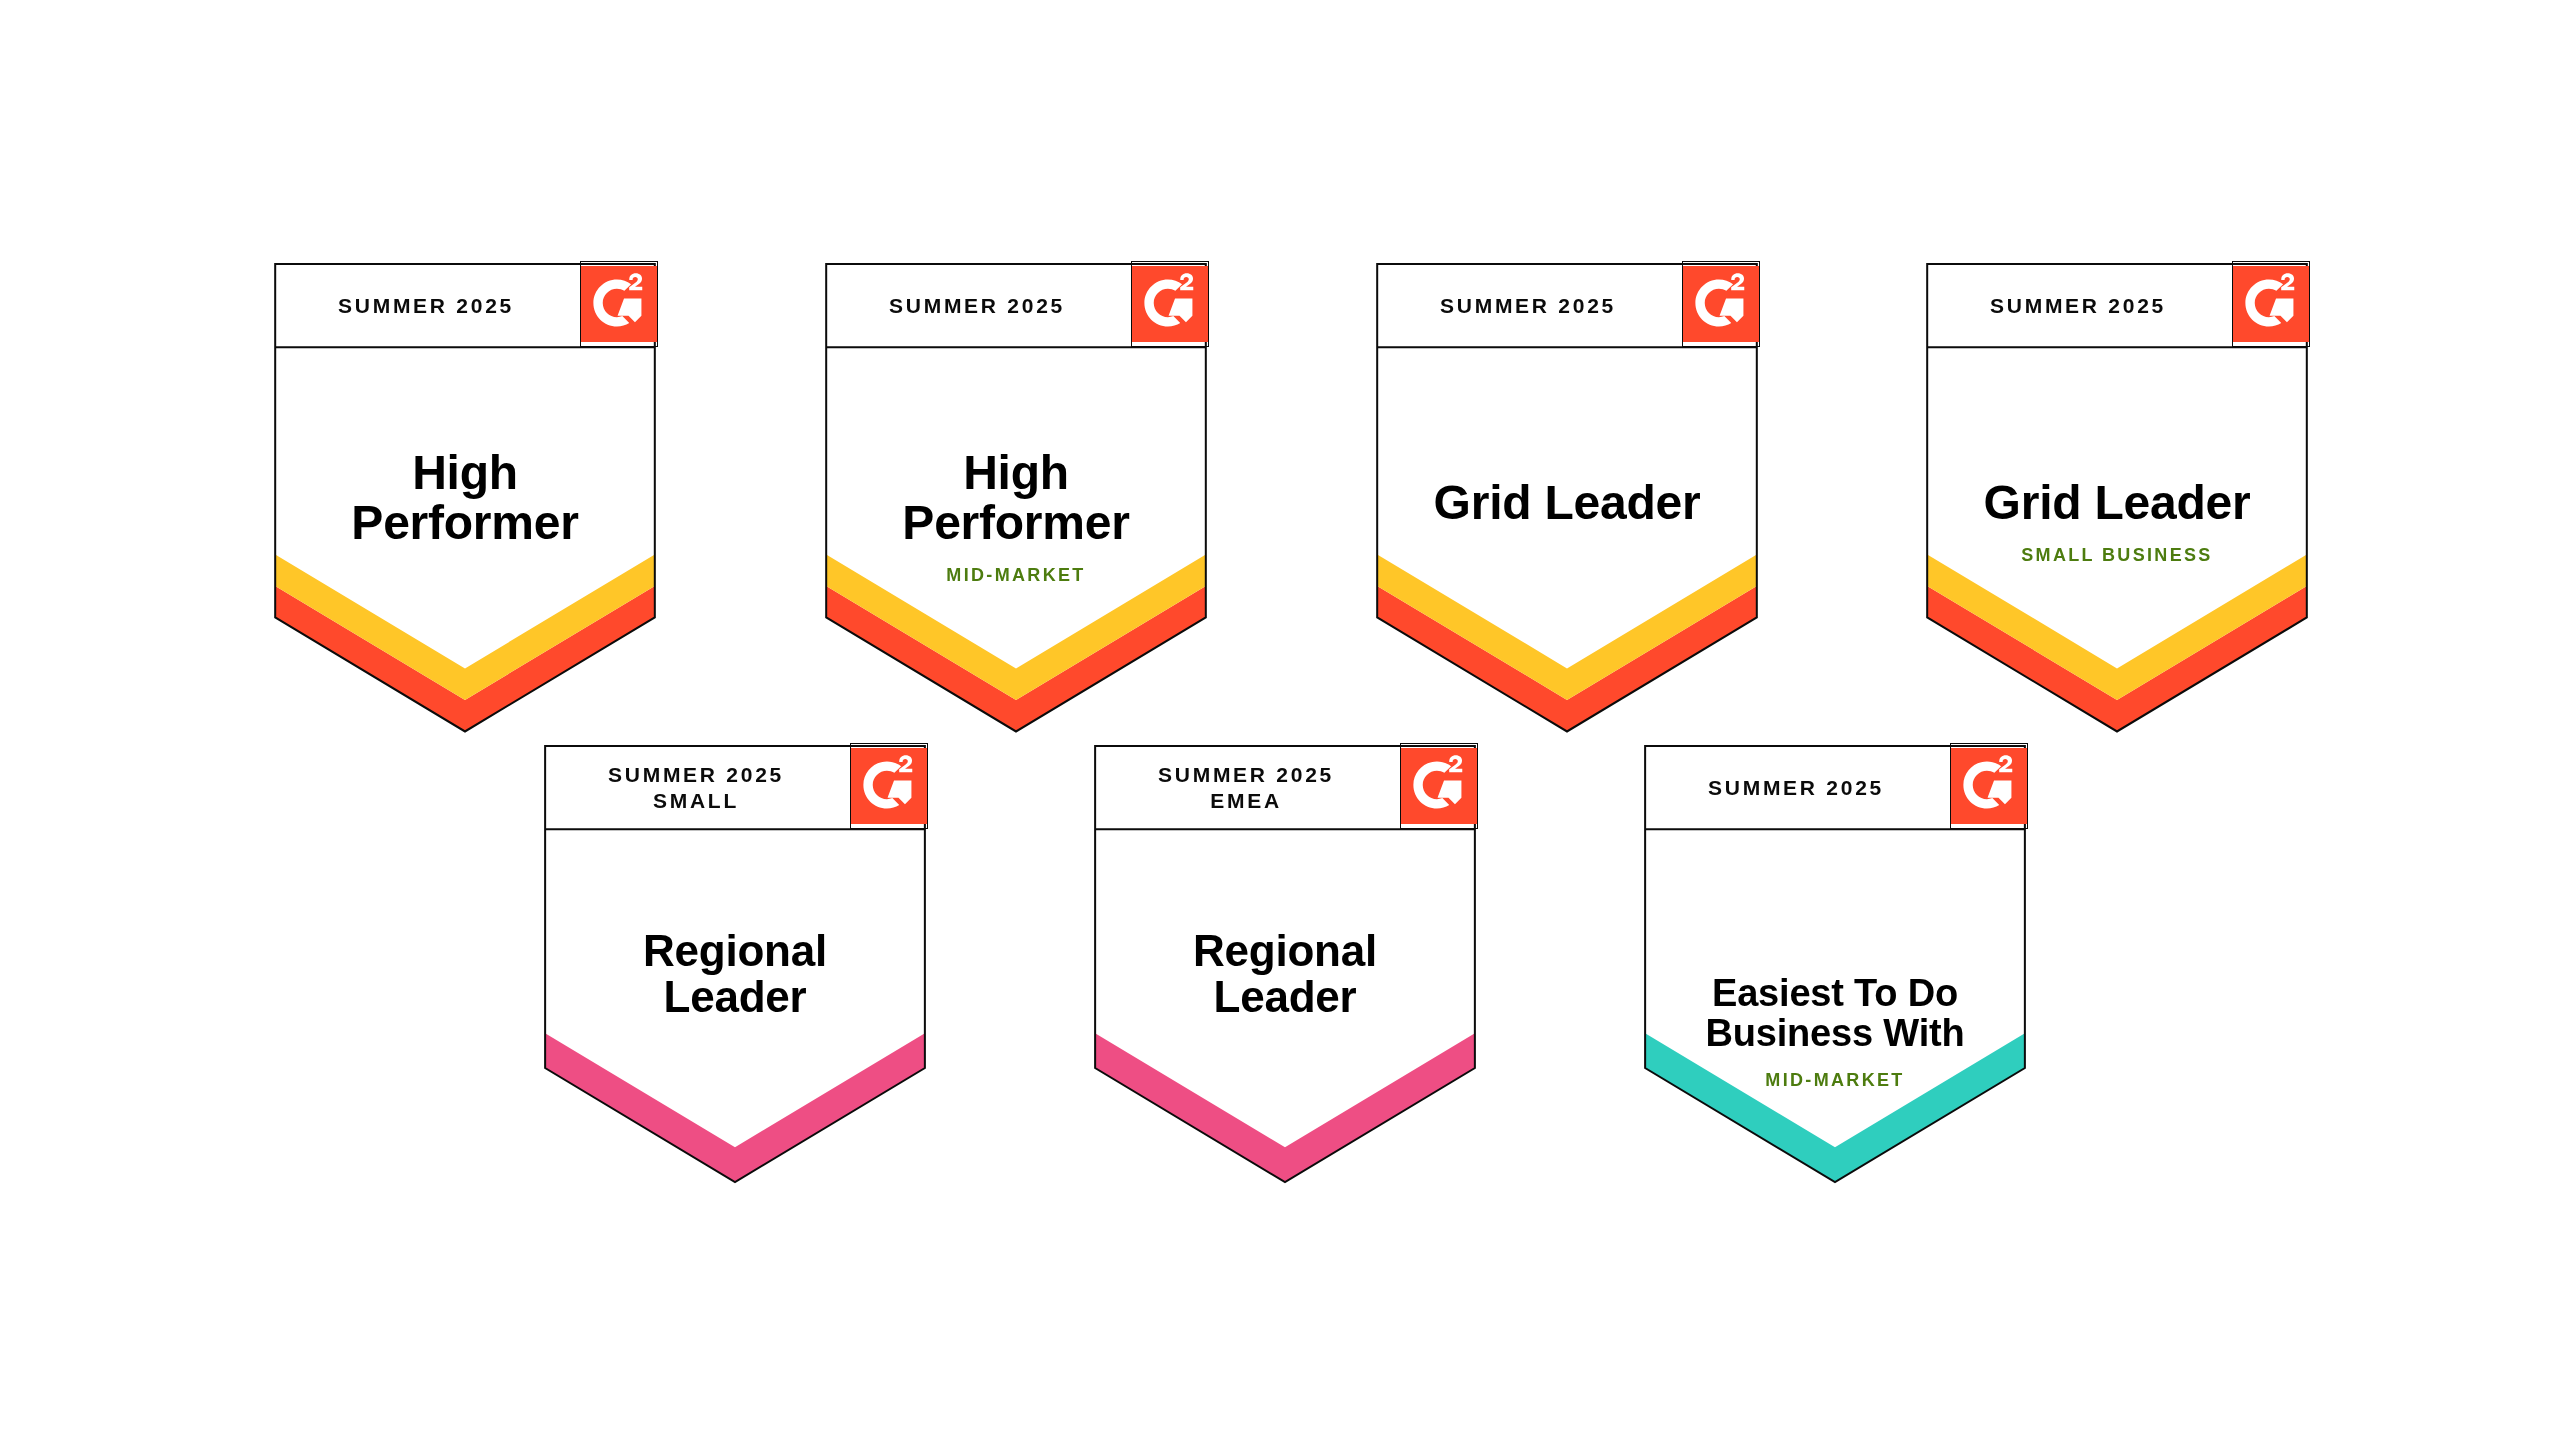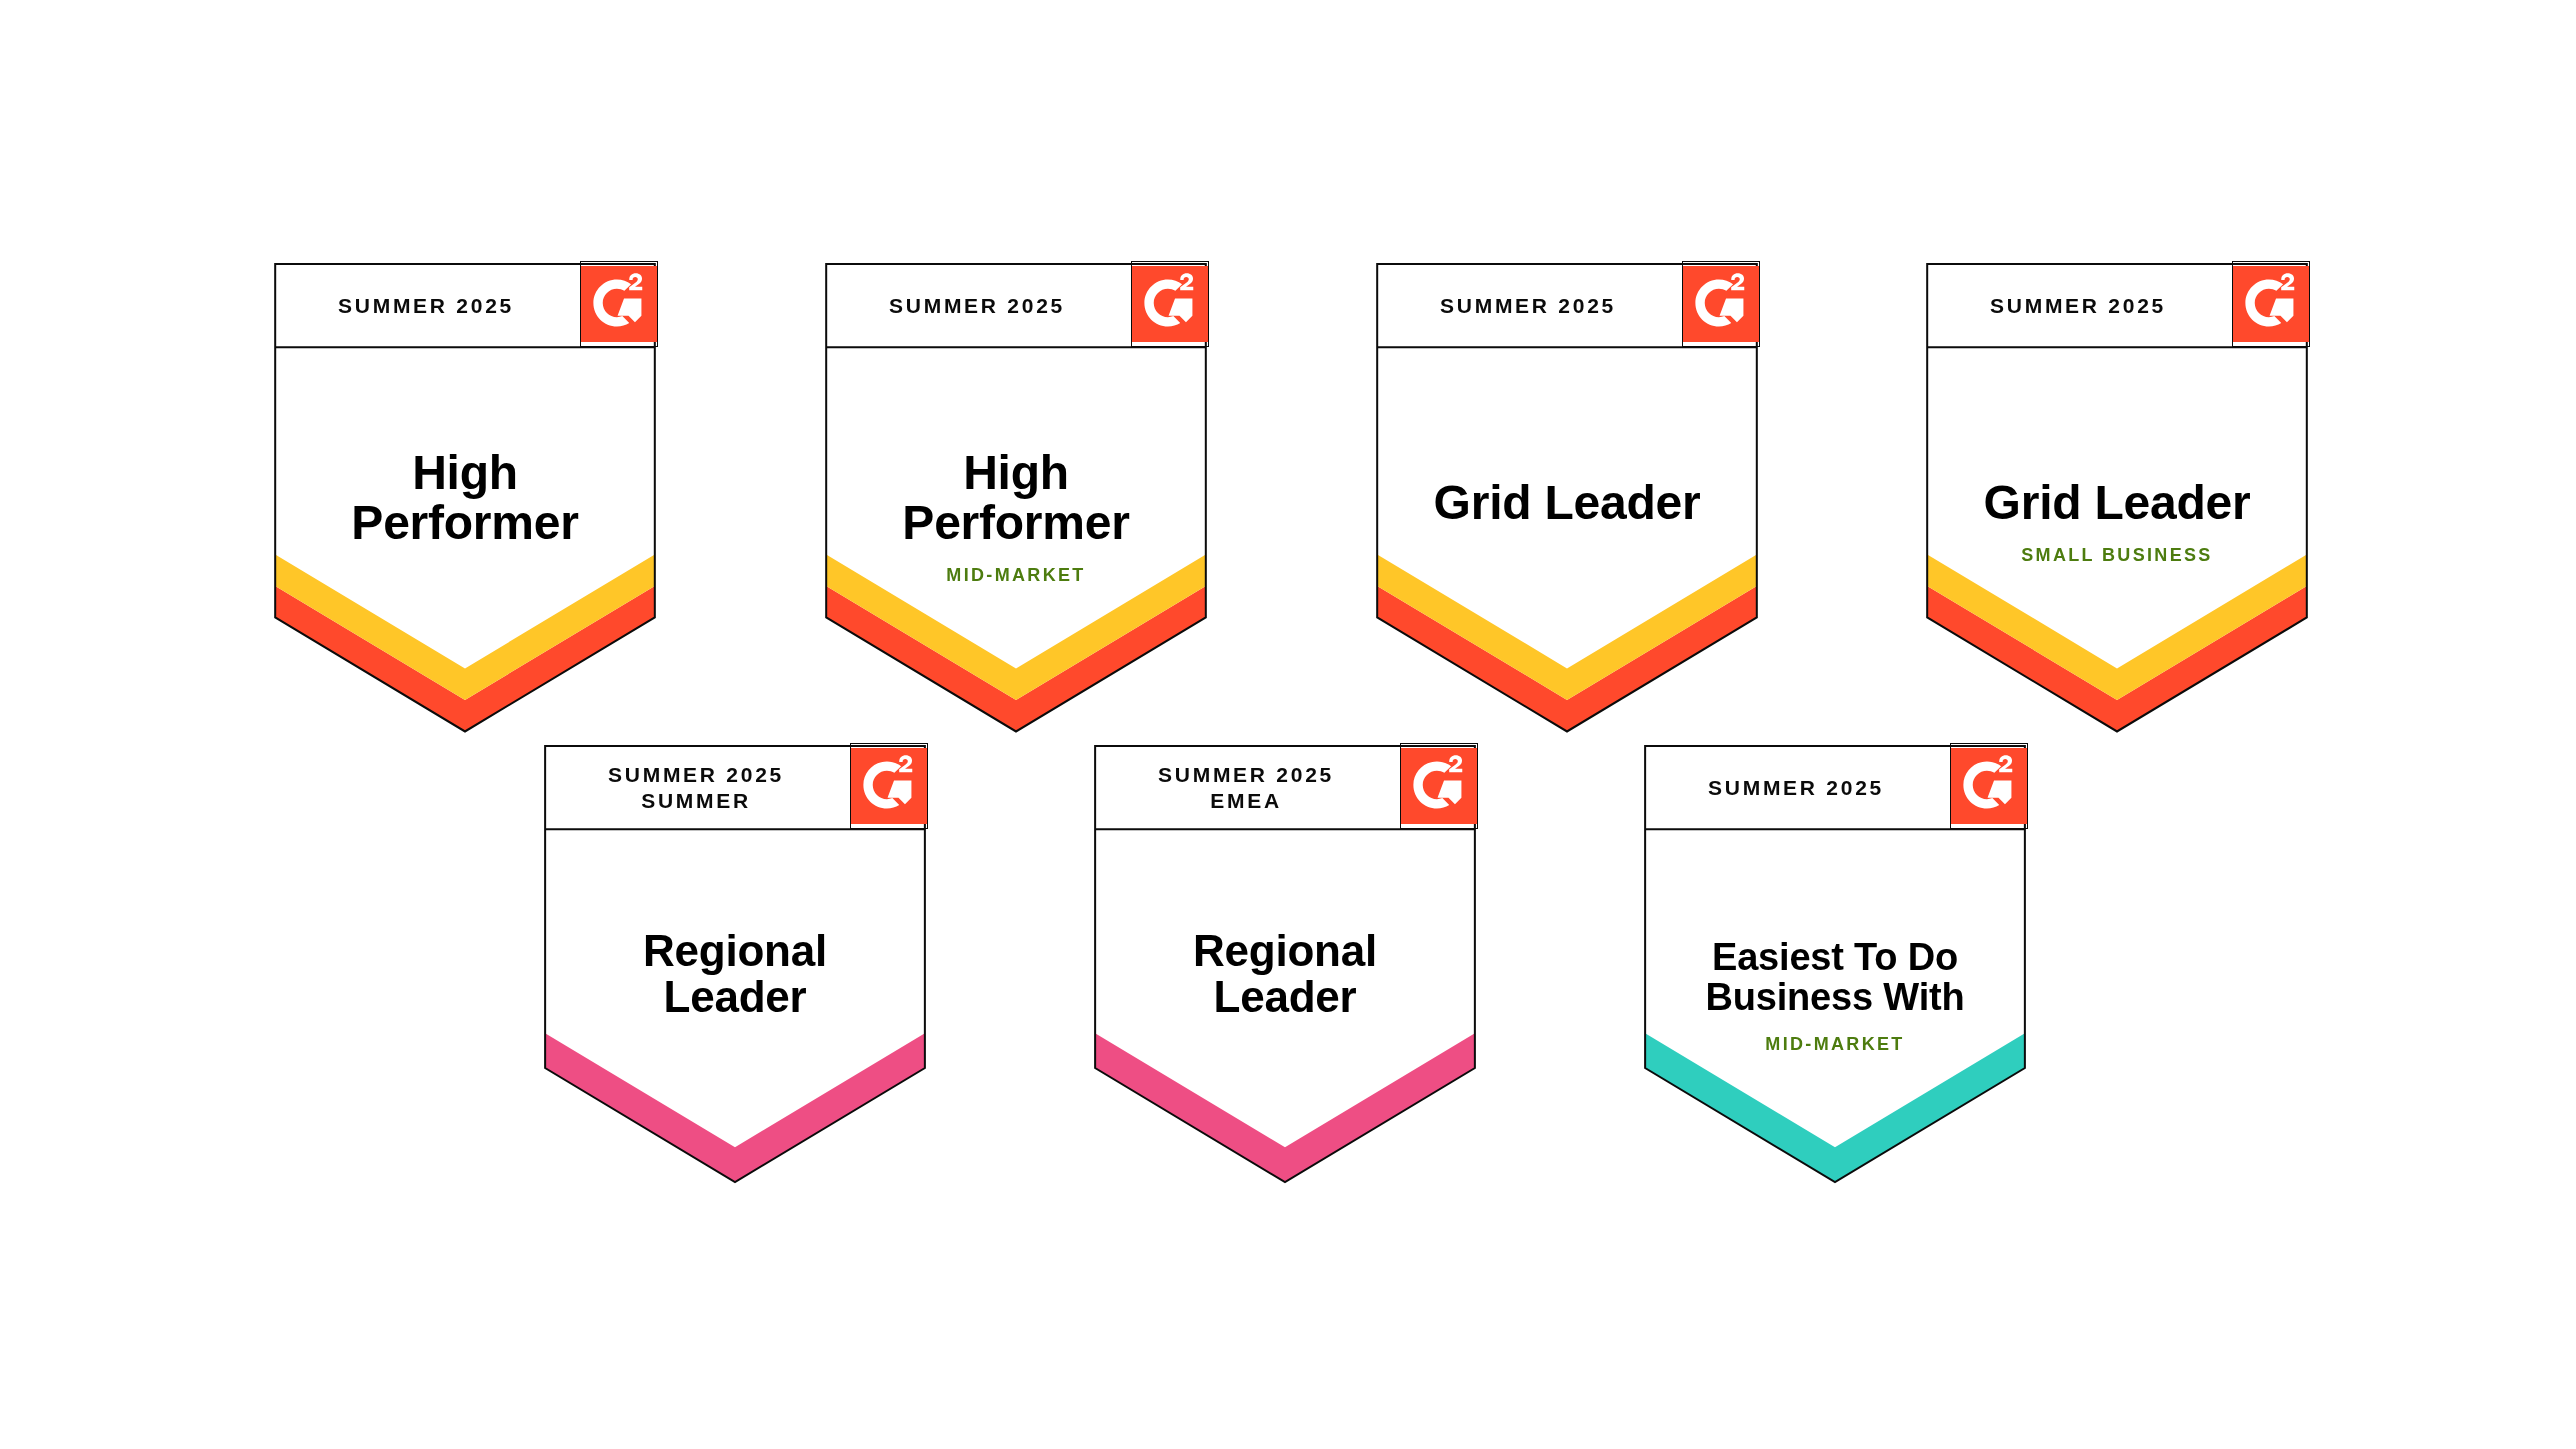--- a/index.html
+++ b/index.html
@@ -225,21 +225,21 @@
 
     <path d="M0 0 L566 0 L566 480 L283 650 L0 480 Z" fill="#FFFFFF"></path>
     <path d="M0 428 L283 598 L566 428 L566 480 L283 650 L0 480 Z" fill="#EE4E84"></path>
 
     <path d="M0 0 L566 0 L566 480 L283 650 L0 480 Z" fill="none" stroke="#0B0B0B" stroke-width="3"></path>
 
     <line x1="0" y1="124" x2="566" y2="124" stroke="#0B0B0B" stroke-width="3"></line>
   </svg>
       <div class="badge-head" style="width: 302px; height: 83px; font-size: 21px;">
         <div class="head-line">SUMMER 2025</div>
-        <div class="head-line">SUMMER</div>
+        <div class="head-line">SMALL</div>
       </div>
       <div class="badge-body" style="width: 380px; top: 182px;">
         <div class="badge-title" style="font-size: 44px;">Regional
 Leader</div>
       </div>
       <div class="g2-tile" style="width: 78px; height: 86px; left: 305px; top: -2.7px;">
   <svg viewBox="0 0 100 100">
     <rect x="0" y="0" width="100" height="100" fill="#FF492C"></rect>
     <g fill="#FFFFFF">
 
@@ -291,21 +291,21 @@
     <path d="M0 428 L283 598 L566 428 L566 480 L283 650 L0 480 Z" fill="#2FCEBE"></path>
 
     <path d="M0 0 L566 0 L566 480 L283 650 L0 480 Z" fill="none" stroke="#0B0B0B" stroke-width="3"></path>
 
     <line x1="0" y1="124" x2="566" y2="124" stroke="#0B0B0B" stroke-width="3"></line>
   </svg>
       <div class="badge-head" style="width: 302px; height: 83px; font-size: 21px;">
         <div class="head-line">SUMMER 2025</div>
       </div>
       <div class="badge-body" style="width: 380px; top: 192px;">
-        <div class="badge-title" style="font-size: 38px;">Easiest To Do
+        <div class="badge-title" style="font-size: 38px; margin-top: 36px;">Easiest To Do
 Business With</div>
         <div class="badge-subtitle" style="font-size: 18px; margin-top: 17.4px;">MID-MARKET</div>
       </div>
       <div class="g2-tile" style="width: 78px; height: 86px; left: 305px; top: -2.7px;">
   <svg viewBox="0 0 100 100">
     <rect x="0" y="0" width="100" height="100" fill="#FF492C"></rect>
     <g fill="#FFFFFF">
 
       <path d="M63.5 17.5c0-4.6 3.7-7.9 8.6-7.9 4.8 0 8.2 3 8.2 7.1 0 2.9-1.5 5.1-4.6 7.3l-4.6 3.3h9.5v4.6H63.4v-4.1l8.5-6.2c2-1.5 2.8-2.6 2.8-4.2 0-1.8-1.3-3-3.3-3-2.1 0-3.5 1.4-3.5 3.6v.3h-4.4z"></path>
 

